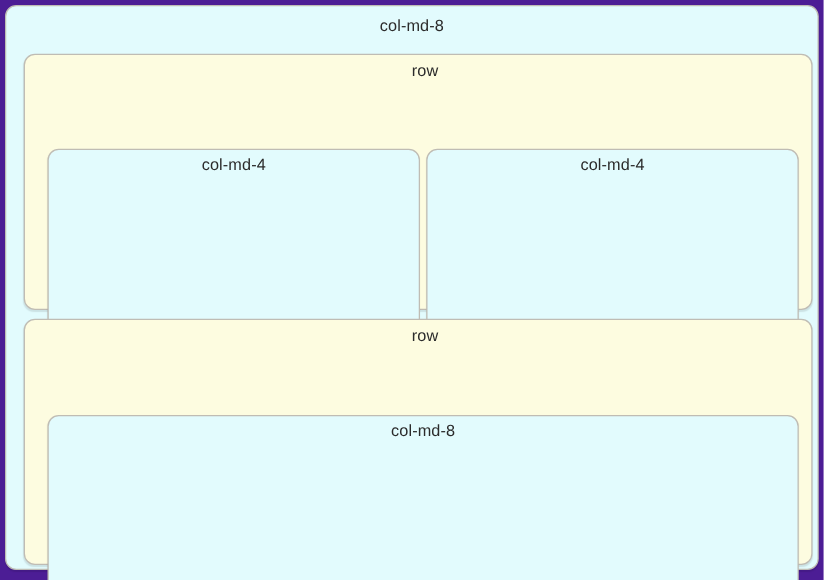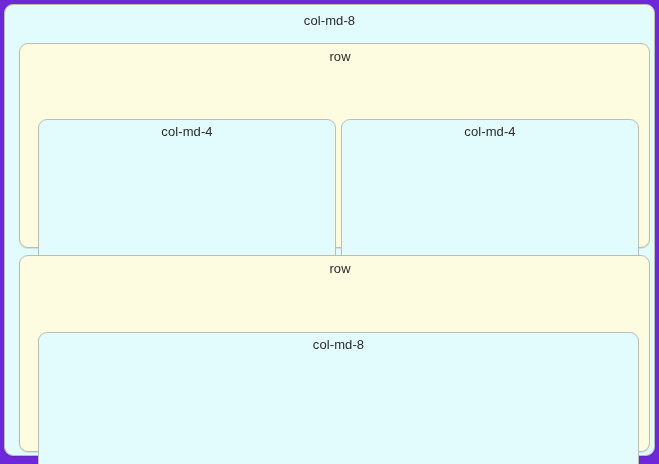--- a/index.html
+++ b/index.html
@@ -12,21 +12,21 @@
     width: 659px;
     height: 464px;
     font-family: "Liberation Sans", "DejaVu Sans", sans-serif;
     overflow: hidden;
   }
 
   .stage {
     position: relative;
     width: 659px;
     height: 464px;
-    background: #6d28d9;
+    background: #4c1d95;
   }
 
   
   .gbox {
     box-sizing: border-box;
     border: 1px solid #bfbcb4;
     border-radius: 9px;
     text-align: center;
     position: relative;
   }

